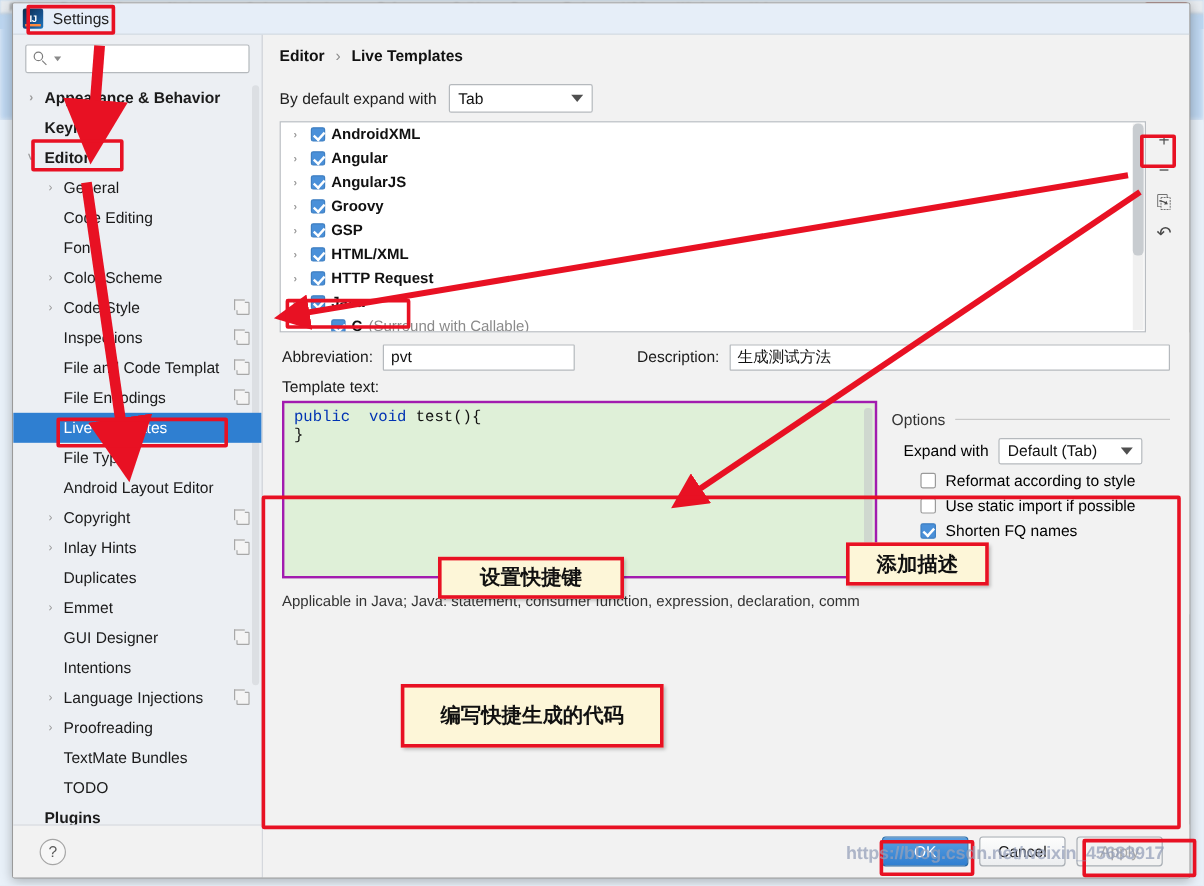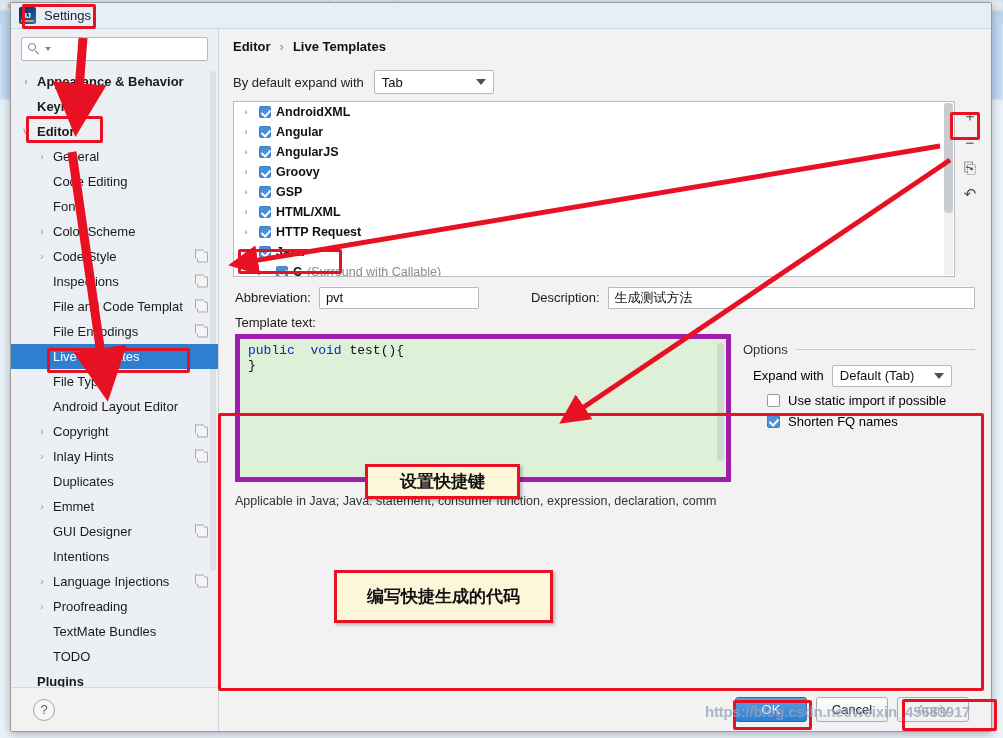--- a/index.html
+++ b/index.html
@@ -206,21 +206,21 @@
   .row1 { display:flex; align-items:center; gap:8px; }
   .lbl-s { font-size:13px; color:#1b1b1b; }
   .txtfield {
     height:22px; background:#fff; border:1px solid #b5b9bd; border-radius:1px;
     display:flex; align-items:center; padding:0 6px; font-size:13px; color:#111;
   }
 
   .row2 { display:flex; gap:12px; min-height:0; }
   .tt-left { flex:1; min-width:0; display:flex; flex-direction:column; gap:4px; }
   .code-area {
-    height:148px; background:#dff0d8; border:5px solid #a21caf;
+    height:148px; background:#dff0d8; border:2px solid #a21caf;
     font-family:"Liberation Mono", monospace; font-size:13px;
     padding:4px 8px; position:relative; overflow:hidden; color:#111;
   }
   .code-area .kw { color:#0033b3; }
   .code-area .var { color:#8a2a2a; font-style:italic; font-weight:bold; }
   .code-scroll {
     position:absolute; right:2px; top:4px; width:7px; height:118px; background:#cfd8cf; border-radius:3px;
   }
   .tt-right { width:232px; display:flex; flex-direction:column; gap:6px; }
   .btn-flat {
@@ -545,20 +545,24 @@
                 </div>
                 <div class="opt-row">
                   <span>Expand with</span>
                   <div class="combo" style="width:120px;height:22px;">
                     <span>Default (Tab)</span>
                     <span class="cb-caret"></span>
                   </div>
                 </div>
                 <div class="opt-row" style="padding-left:24px;">
                   <span class="chk-empty"></span>
+                  <span>Reformat according to style</span>
+                </div>
+                <div class="opt-row" style="padding-left:24px;">
+                  <span class="chk-empty"></span>
                   <span>Use static import if possible</span>
                 </div>
                 <div class="opt-row" style="padding-left:24px;">
                   <span class="chk-on"></span>
                   <span>Shorten FQ names</span>
                 </div>
               </div>
             </div>
           </div>
 
@@ -599,16 +603,17 @@
   <div class="anno hl" style="left:22px; top:4px; width:74px; height:25px;"></div>
   <div class="anno hl" style="left:26px; top:116px; width:77px; height:27px;"></div>
   <div class="anno hl" style="left:47px; top:348px; width:143px; height:25px;"></div>
   <div class="anno hl" style="left:238px; top:249px; width:104px; height:25px;"></div>
   <div class="anno hl" style="left:950px; top:112px; width:30px; height:28px;"></div>
   <div class="anno hl" style="left:218px; top:413px; width:766px; height:278px;"></div>
   <div class="anno hl" style="left:733px; top:700px; width:79px; height:30px;"></div>
   <div class="anno hl" style="left:902px; top:699px; width:95px; height:32px;"></div>
 
   <div class="anno callout" style="left:365px; top:464px; width:155px; height:35px; font-size:17px;">设置快捷键</div>
+  <div class="anno callout" style="left:705px; top:452px; width:119px; height:36px; font-size:17px;">添加描述</div>
   <div class="anno callout" style="left:334px; top:570px; width:219px; height:53px; font-size:17px;">编写快捷生成的代码</div>
 
   <div class="watermark">https://blog.csdn.net/weixin_45683917</div>
 </div>
 
 </body></html>

